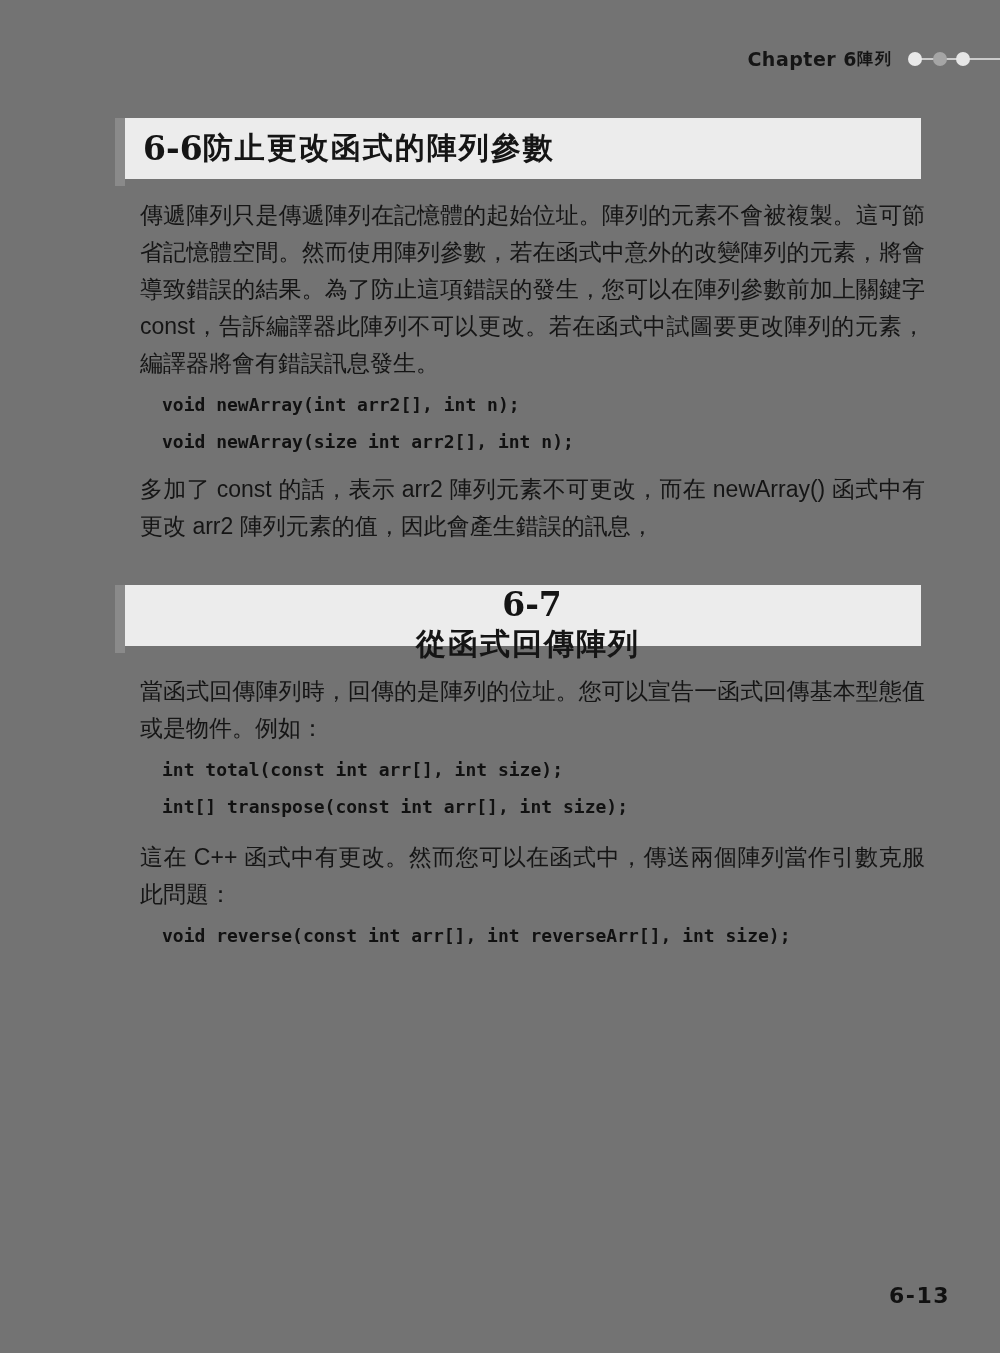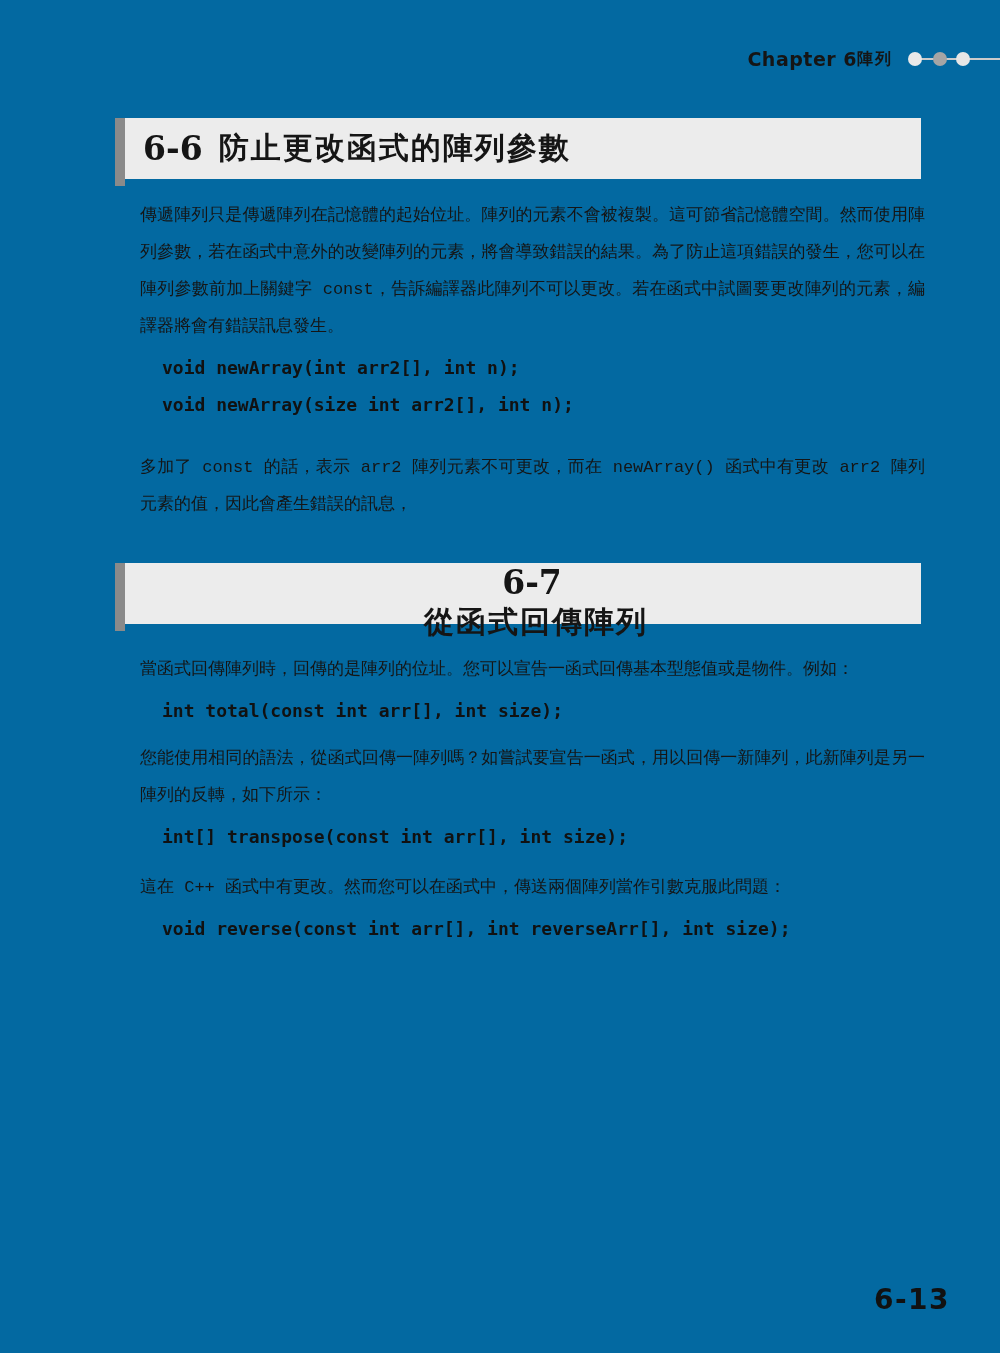--- a/index.html
+++ b/index.html
@@ -1,21 +1,21 @@
 <!DOCTYPE html>
 <html><head>
 <meta charset="utf-8">
 <style>
   * { margin: 0; padding: 0; box-sizing: border-box; }
   html, body { background: #ffffff; }
   .page {
     position: relative;
     width: 1000px;
     height: 1353px;
-    background: #0369a1;
+    background: #737373;
     overflow: hidden;
     color: #151515;
   }
 
   
   .page-header {
     position: absolute;
     top: 44px;
     left: 0;
     right: 0;
@@ -89,39 +89,38 @@
   .sec-num {
     font-family: "DejaVu Serif", "Liberation Serif", serif;
     font-weight: bold;
     font-size: 33px;
     margin-left: 8px;
   }
   .sec-title {
     font-family: "DejaVu Sans", "Liberation Sans", sans-serif;
     font-weight: bold;
     font-size: 30px;
-    margin-left: 16px;
     letter-spacing: 2px;
   }
   .bar-66 { margin-top: 118px; align-items: center; }
   .bar-67 { margin-top: 40px; flex-direction: column; }
 
   
   .body {
-    font-family: Liberation Mono, monospace;
-    font-size: 17px;
+    font-family: Liberation Sans, sans-serif;
+    font-size: 23px;
     line-height: 37px;
     text-align: justify;
     text-justify: inter-character;
     color: #151515;
   }
   .p1 { margin-top: 18px; }
   .p2 { margin-top: 10px; }
   .p3 { margin-top: 15px; }
-  .p4 { margin-top: 30px; }
+  .p4 { margin-top: 15px; }
   .p5 { margin-top: 27px; }
   .p6 { margin-top: 15px; }
   .p7 { margin-top: 18px; }
 
   
   .code {
     font-family: "DejaVu Sans Mono", "Liberation Mono", monospace;
     font-size: 18px;
     line-height: 28px;
     font-weight: 600;
@@ -129,21 +128,21 @@
     margin: 9px 0 9px 22px;
     white-space: pre;
   }
 
   
   .page-footer {
     position: absolute;
     top: 1283px;
     right: 50px;
     font-family: "DejaVu Sans", "Liberation Sans", sans-serif;
-    font-size: 28px;
+    font-size: 22px;
     font-weight: 600;
     letter-spacing: 1.5px;
     color: #111111;
   }
 </style>
 </head>
 <body>
 
 <div class="page">
 
@@ -172,21 +171,20 @@
     <p class="body p4">多加了 const 的話，表示 arr2 陣列元素不可更改，而在 newArray() 函式中有更改 arr2 陣列元素的值，因此會產生錯誤的訊息，</p>
 
     <div class="section-bar bar-67">
       <span class="accent"></span>
       <span class="sec-num">6-7</span>
       <span class="sec-title">從函式回傳陣列</span>
     </div>
 
     <p class="body p5">當函式回傳陣列時，回傳的是陣列的位址。您可以宣告一函式回傳基本型態值或是物件。例如：</p>
     <pre class="code">int total(const int arr[], int size);</pre>
-    <p class="body p6">您能使用相同的語法，從函式回傳一陣列嗎？如嘗試要宣告一函式，用以回傳一新陣列，此新陣列是另一陣列的反轉，如下所示：</p>
     <pre class="code">int[] transpose(const int arr[], int size);</pre>
     <p class="body p7">這在 C++ 函式中有更改。然而您可以在函式中，傳送兩個陣列當作引數克服此問題：</p>
     <pre class="code">void reverse(const int arr[], int reverseArr[], int size);</pre>
 
   </main>
 
   <footer class="page-footer">6-13</footer>
 
 </div>
 

